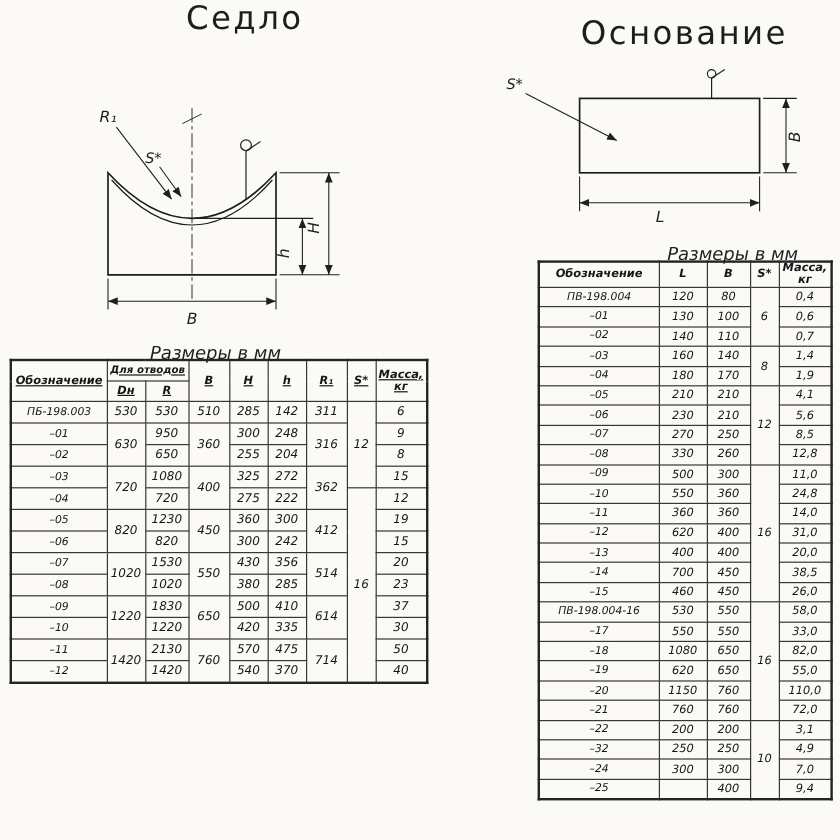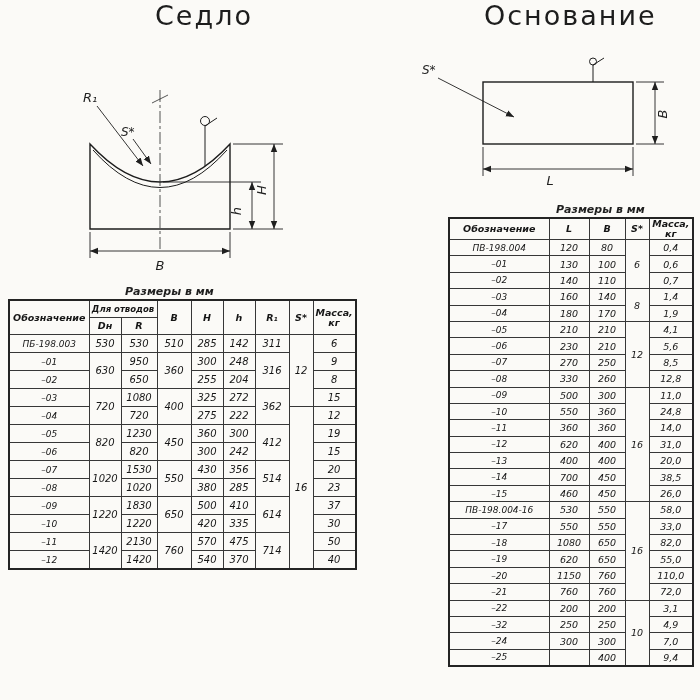--- a/index.html
+++ b/index.html
@@ -6,48 +6,47 @@
   body{
     width:700px;height:700px;position:relative;overflow:hidden;
     background:#fbfaf7;
     font-family:"DejaVu Sans",sans-serif;color:#222;
   }
   .title{
     position:absolute;font-size:27px;letter-spacing:2px;color:#1d1d1d;
     font-family:"DejaVu Sans",sans-serif;white-space:nowrap;
   }
   #title-left{left:108px;top:0;margin-left:47px;}
-  #title-right{left:484px;top:0;}
+  #title-right{left:484px;top:13px;}
 
   svg text{
     font-family:"DejaVu Sans",sans-serif;font-style:italic;
     fill:#1f1f1f;
   }
 
   .caption{
-    position:absolute;font-style:italic;font-size:11px;color:#1f1f1f;
+    position:absolute;font-style:italic;font-size:15px;color:#1f1f1f;
     white-space:nowrap;
-    font-weight:bold;
   }
   #caption-left{left:125px;top:285px;}
   #caption-right{left:556px;top:203px;}
 
   table.spec{
     position:absolute;border-collapse:collapse;background:transparent;
     border:2px solid #242424;table-layout:fixed;
   }
   #saddle-table{left:8px;top:299px;}
   #base-table{left:448px;top:217px;}
   table.spec th, table.spec td{
     border:1px solid #373737;
     font-family:"DejaVu Sans",sans-serif;font-style:italic;
     color:#161616;text-align:center;vertical-align:middle;
     padding:0 2px;overflow:hidden;white-space:nowrap;
   }
-  #saddle-table th{font-size:9.5px;height:16px;line-height:1.05;white-space:normal;}
+  #saddle-table th{font-size:9.5px;height:16px;line-height:1.05;white-space:normal;text-decoration:underline;}
   #saddle-table td{font-size:10px;height:17px;}
   #base-table th{font-size:9.5px;height:20px;line-height:1.05;white-space:normal;}
   #base-table td{font-size:9.5px;height:15.4px;}
   td.desig{text-align:left;padding-left:5px;font-size:9px !important;}
   th.small{font-size:8.5px !important;}
 </style>
 </head>
 <body>
 
 <div class="title" id="title-left">Седло</div>

